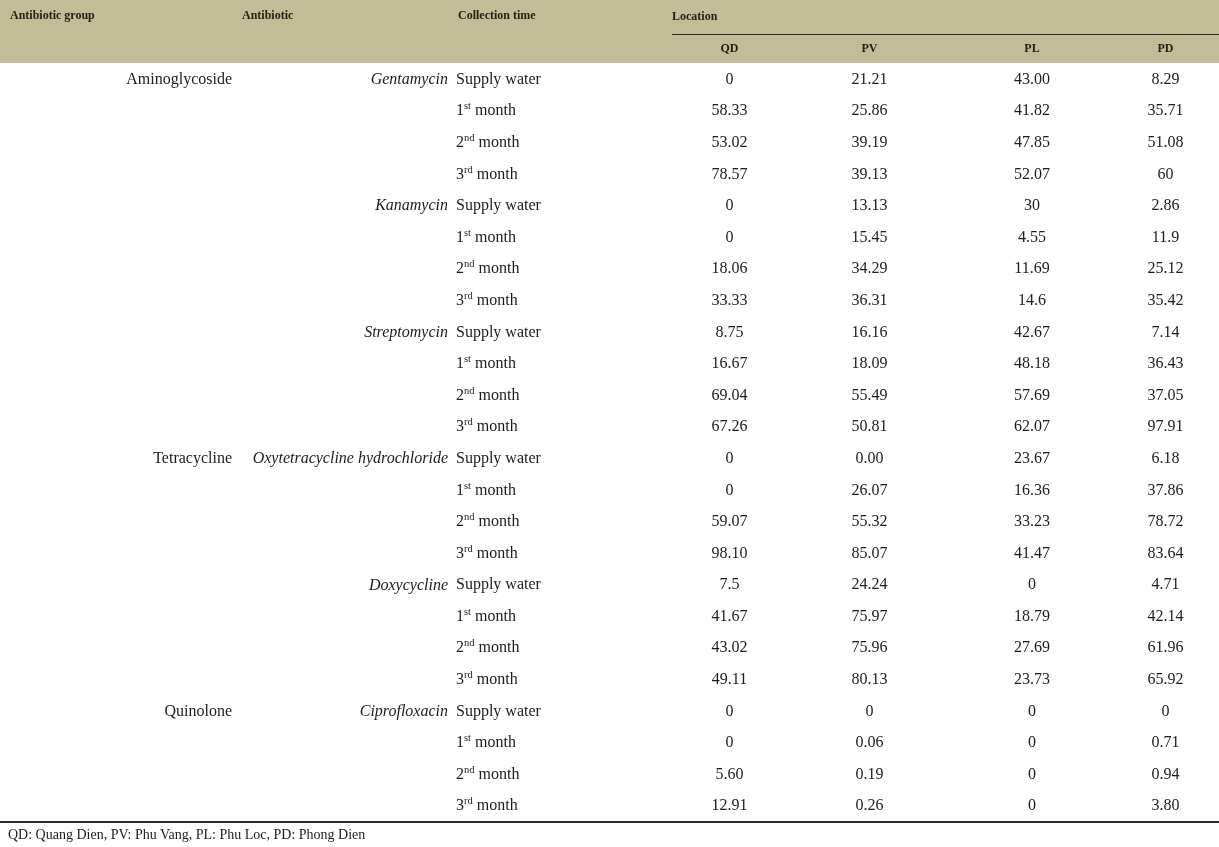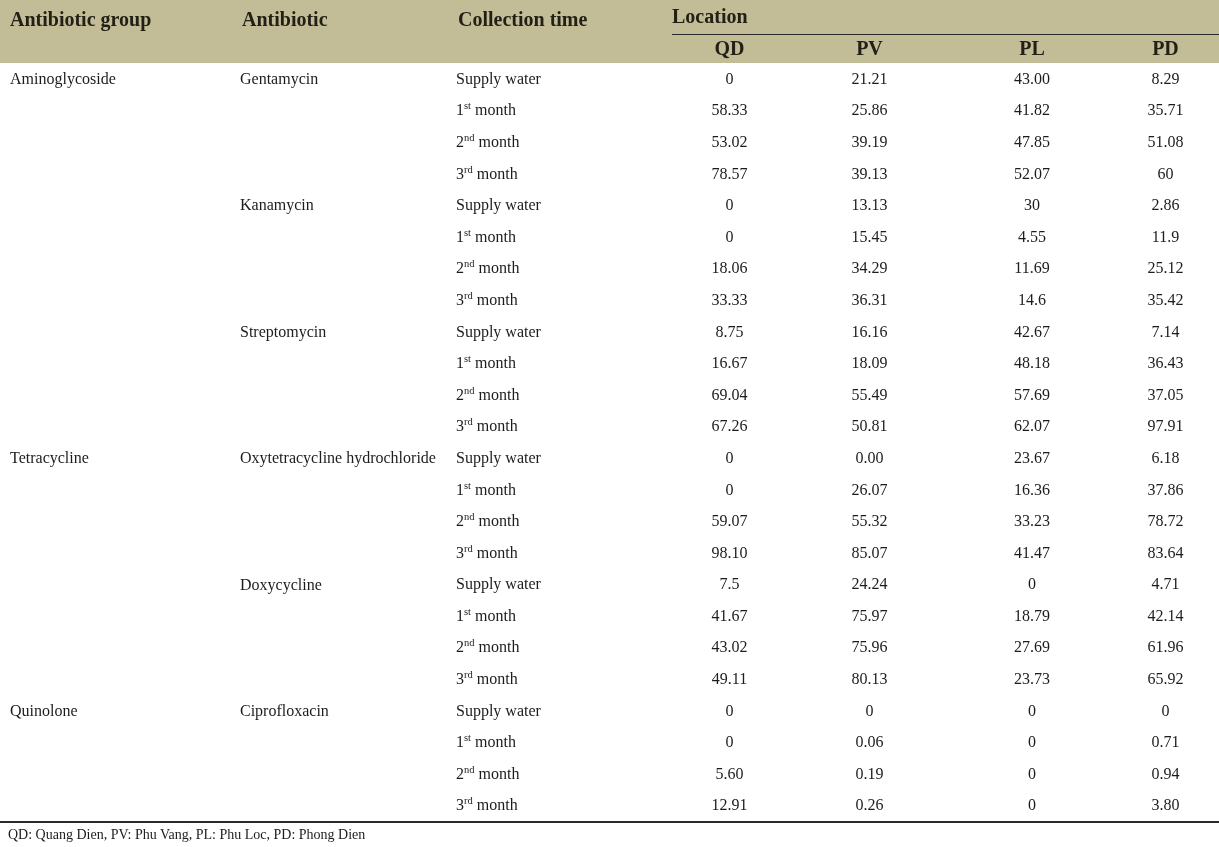--- a/index.html
+++ b/index.html
@@ -13,21 +13,21 @@
     color: #1c1c1c;
   }
   .paper-table {
     border-collapse: collapse;
     table-layout: fixed;
     width: 1219px;
   }
   thead th {
     background: var(--header_bg, #c2bd97);
     font-weight: bold;
-    font-size: 20px;
+    font-size: 12px;
     color: #221f14;
     padding: 0;
   }
   tr.hrow1 { height: 34px; }
   tr.hrow2 { height: 29px; }
   th.top-left-header {
     text-align: left;
     vertical-align: top;
     padding: 8px 0 0 10px;
   }
@@ -43,24 +43,24 @@
   tbody tr { height: 31.6px; }
   tbody td {
     padding: 0;
     font-size: 16px;
     vertical-align: middle;
   }
   td.group-cell, td.antibiotic-cell {
     vertical-align: top;
     padding-top: 5px;
     line-height: 21px;
-    text-align: left;
+    text-align: right;
   }
   td.group-cell { padding-left: 10px; }
-  td.antibiotic-cell { padding-left: 8px; }
+  td.antibiotic-cell { padding-left: 8px; font-style: italic; }
   td.time-cell { text-align: left; padding-left: 8px; }
   td.value-cell { text-align: center; }
   sup {
     font-size: 10.5px;
     line-height: 0;
     vertical-align: super;
   }
   .footnote {
     border-top: 2px solid var(--rule_color, #2a2a2a);
     margin-top: 0;

